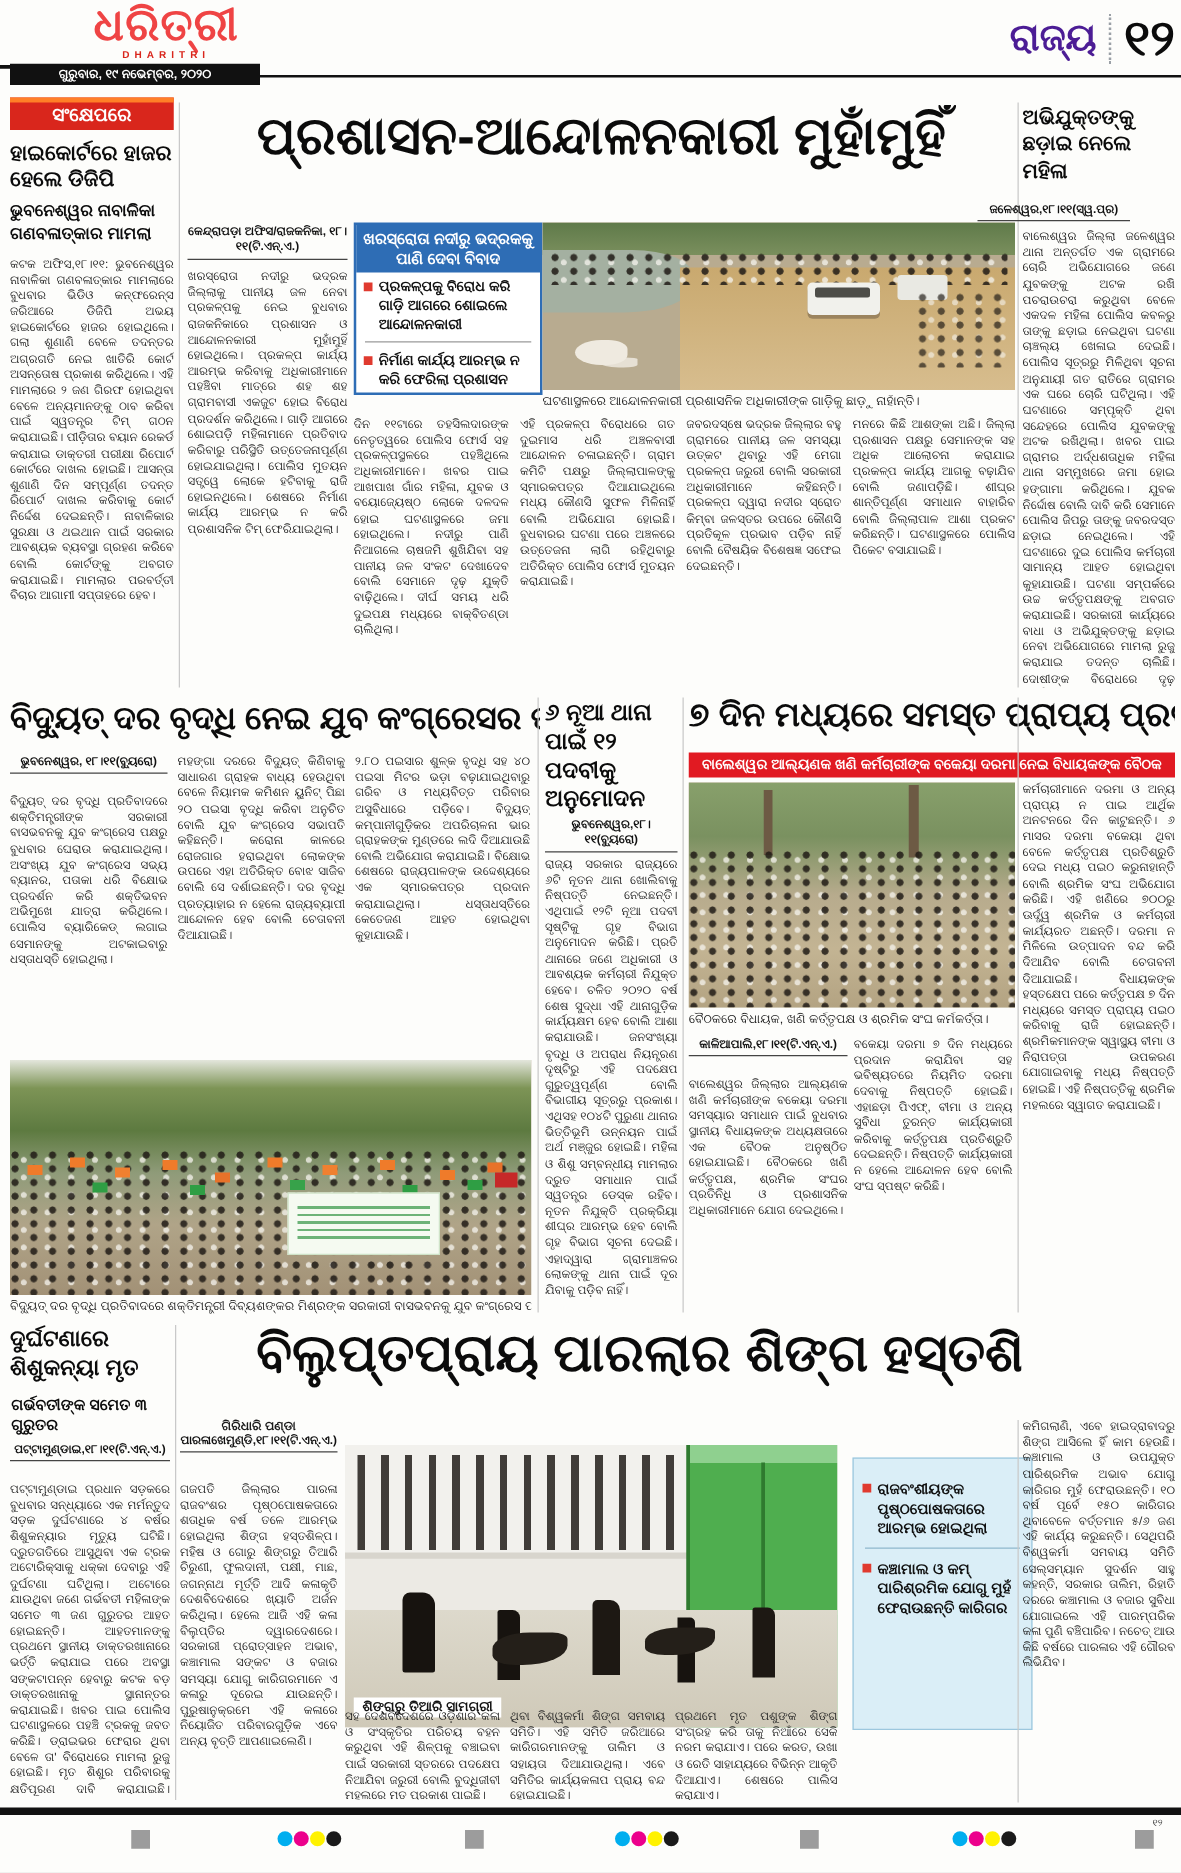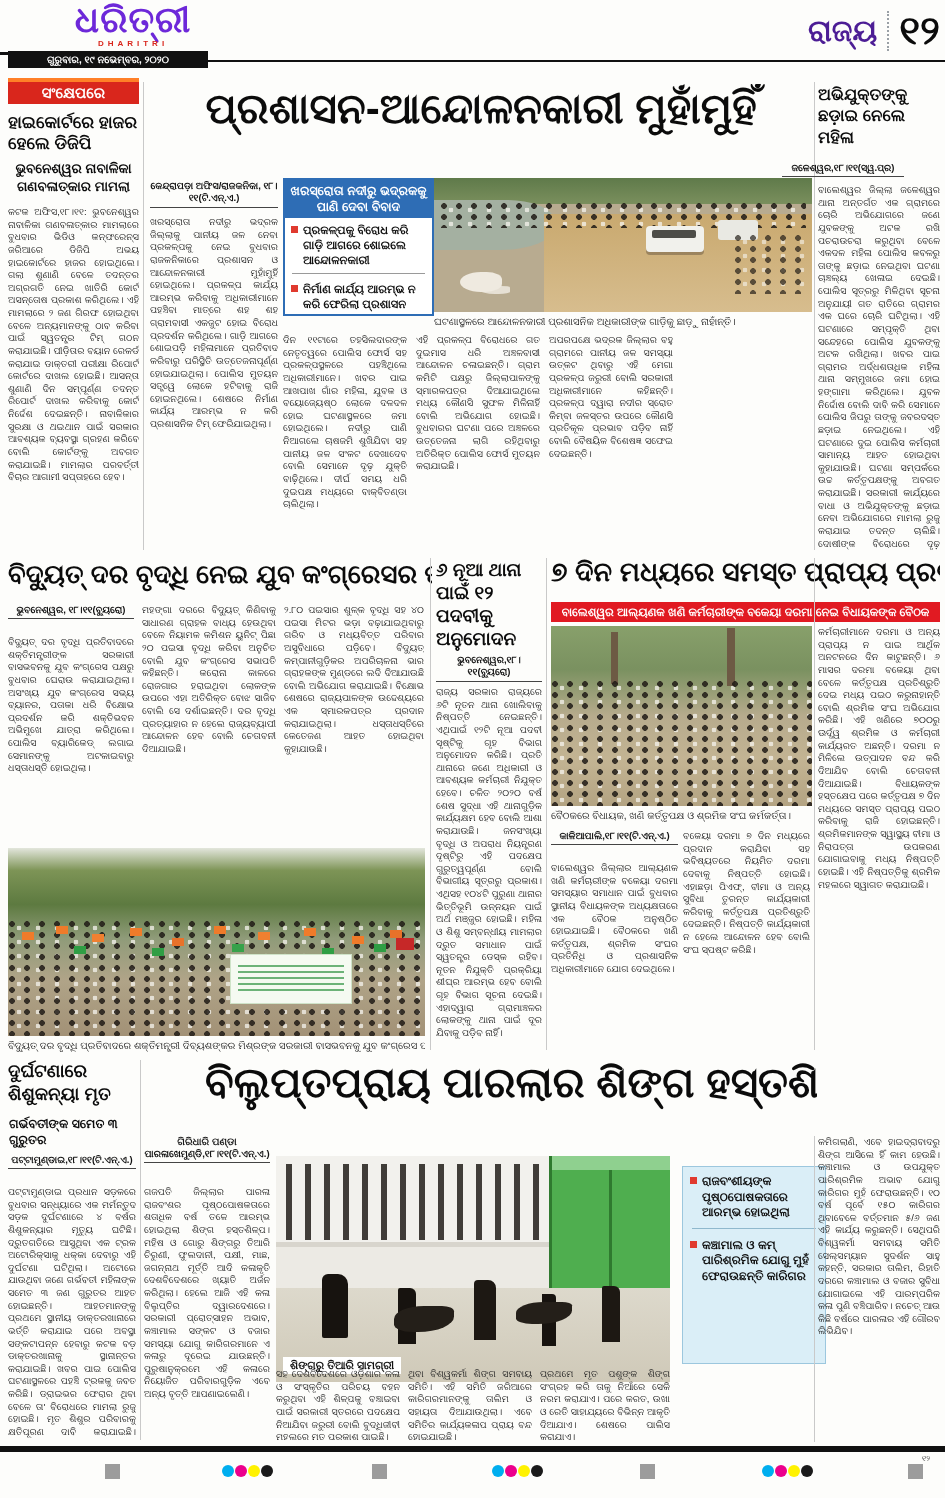--- a/index.html
+++ b/index.html
@@ -9,42 +9,42 @@
   .clip{overflow:hidden;}
   .body-txt{font-size:9.5px;line-height:1.33;text-align:justify;color:#222;word-break:break-word;}
   .headline{font-weight:bold;color:#0b0b0b;}
   .nowrap{white-space:nowrap;}
   .center{text-align:center;}
   .dateline{font-weight:bold;font-size:9.5px;text-align:center;line-height:1.3;color:#111;
             border-bottom:1.5px solid #444;padding-bottom:2px;}
   .caption{font-size:10px;color:#1a1a1a;}
   .vrule{background:#c9c9c9;width:1px;}
   
-  .logo-main{font-weight:bold;font-size:36px;line-height:1;color:#6d28d9;letter-spacing:1px;}
+  .logo-main{font-weight:bold;font-size:36px;line-height:1;color:#ef4444;letter-spacing:1px;}
   .logo-sub{font-weight:bold;font-size:8px;letter-spacing:4px;color:#d9261c;margin-top:1px;}
   .date-bar{background:#111;color:#fff;font-weight:bold;font-size:10px;text-align:center;line-height:17px;}
   .head-rule{background:#111;}
   .section-wrap{display:flex;align-items:center;justify-content:flex-end;gap:10px;}
   .section-label{font-weight:bold;font-size:30px;color:#4c1d95;}
   .dotted-div{height:40px;border-left:2px dotted #9aa0a6;}
   .page-num{font-weight:bold;font-size:40px;color:#0b0b0b;}
   
   .brief-label{background:#d9261c;border-top:4px solid #ff7f27;color:#fff;font-weight:bold;
                font-size:15px;text-align:center;line-height:22px;}
   
   .infobox{border:2.5px solid #2e6db5;background:#fff;}
   .infobox-title{background:#2e6db5;color:#fff;font-weight:bold;font-size:12.5px;text-align:center;
                  padding:3px 4px;line-height:1.28;}
   .ib-item{display:flex;gap:5px;padding:5px 6px 2px 6px;font-size:11.5px;font-weight:bold;line-height:1.3;color:#101010;}
   .ib-sq{flex:none;width:7px;height:7px;background:#e03a2f;margin-top:3px;}
   .ib-div{border-top:1px solid #9a9a9a;margin:3px 7px;}
   
   .red-strip{background:#e11a22;color:#fff;font-weight:bold;font-size:11.5px;text-align:center;line-height:20px;}
   
-  .bluebox{background:#daeef7;border:1px solid #9cc7de;padding:3px 7px;}
+  .bluebox{background:#daeef7;border:1px solid #9cc7de;padding:13px 7px;}
   .bluebox .ib-item{padding:4px 0 2px 0;font-size:12px;}
   .bluebox .ib-div{border-top:1px solid #8fb8cd;margin:5px 2px;}
   
   .photo{position:absolute;overflow:hidden;background:#b8ab90;}
   .crowd{background-image:
       radial-gradient(circle at 4px 4px, rgba(32,27,22,.85) 2.6px, transparent 3.1px),
       radial-gradient(circle at 11px 8px, rgba(246,244,238,.75) 2.1px, transparent 2.6px);
       background-size:15px 11px,19px 14px;}
   .overlay-cap{position:absolute;left:7px;bottom:8px;background:#ffffff;padding:2px 7px;
                font-size:11px;font-weight:bold;color:#111;}
@@ -72,21 +72,21 @@
   <div class="abs head-rule" style="left:208px;top:60px;width:737px;height:2px;"></div>
 
   <div class="abs section-wrap" style="left:690px;top:8px;width:250px;height:46px;">
     <span class="section-label">ରାଜ୍ୟ</span>
     <span class="dotted-div"></span>
     <span class="page-num">୧୨</span>
   </div>
 
   <div class="abs brief-label" style="left:8px;top:78px;width:131px;height:22px;">ସଂକ୍ଷେପରେ</div>
   <div class="abs headline" style="left:8px;top:112px;width:131px;font-size:17px;line-height:1.25;">ହାଇକୋର୍ଟରେ ହାଜର ହେଲେ ଡିଜିପି</div>
-  <div class="abs headline" style="left:8px;top:160px;width:131px;font-size:13.5px;line-height:1.3;text-align:center;">ଭୁବନେଶ୍ୱର ନାବାଳିକା ଗଣବଳାତ୍କାର ମାମଲା</div>
+  <div class="abs headline" style="left:8px;top:160px;width:131px;font-size:13.5px;line-height:1.3;">ଭୁବନେଶ୍ୱର ନାବାଳିକା ଗଣବଳାତ୍କାର ମାମଲା</div>
   <div class="abs body-txt clip" style="left:8px;top:206px;width:131px;height:344px;">କଟକ ଅଫିସ,୧୮।୧୧: ଭୁବନେଶ୍ୱର ନାବାଳିକା ଗଣବଳାତ୍କାର ମାମଲାରେ ବୁଧବାର ଭିଡିଓ କନ୍‌ଫରେନ୍ସ ଜରିଆରେ ଡିଜିପି ଅଭୟ ହାଇକୋର୍ଟରେ ହାଜର ହୋଇଥିଲେ। ଗଲା ଶୁଣାଣି ବେଳେ ତଦନ୍ତର ଅଗ୍ରଗତି ନେଇ ଖାତିରି କୋର୍ଟ ଅସନ୍ତୋଷ ପ୍ରକାଶ କରିଥିଲେ। ଏହି ମାମଲାରେ ୨ ଜଣ ଗିରଫ ହୋଇଥିବା ବେଳେ ଅନ୍ୟମାନଙ୍କୁ ଠାବ କରିବା ପାଇଁ ସ୍ୱତନ୍ତ୍ର ଟିମ୍ ଗଠନ କରାଯାଇଛି। ପୀଡ଼ିତାର ବୟାନ ରେକର୍ଡ କରାଯାଇ ଡାକ୍ତରୀ ପରୀକ୍ଷା ରିପୋର୍ଟ କୋର୍ଟରେ ଦାଖଲ ହୋଇଛି। ଆସନ୍ତା ଶୁଣାଣି ଦିନ ସମ୍ପୂର୍ଣ୍ଣ ତଦନ୍ତ ରିପୋର୍ଟ ଦାଖଲ କରିବାକୁ କୋର୍ଟ ନିର୍ଦ୍ଦେଶ ଦେଇଛନ୍ତି। ନାବାଳିକାର ସୁରକ୍ଷା ଓ ଥଇଥାନ ପାଇଁ ସରକାର ଆବଶ୍ୟକ ବ୍ୟବସ୍ଥା ଗ୍ରହଣ କରିବେ ବୋଲି କୋର୍ଟଙ୍କୁ ଅବଗତ କରାଯାଇଛି। ମାମଲାର ପରବର୍ତ୍ତୀ ବିଚାର ଆଗାମୀ ସପ୍ତାହରେ ହେବ।</div>
 
   <div class="abs vrule" style="left:143px;top:82px;height:468px;"></div>
 
   <div class="abs headline nowrap clip center" style="left:150px;top:84px;width:662px;height:58px;font-size:42px;line-height:1.2;">ପ୍ରଶାସନ-ଆନ୍ଦୋଳନକାରୀ ମୁହାଁମୁହିଁ</div>
 
   <div class="abs dateline" style="left:150px;top:180px;width:128px;">କେନ୍ଦ୍ରାପଡ଼ା ଅଫିସ/ରାଜକନିକା, ୧୮।୧୧(ଟି.ଏନ୍.ଏ.)</div>
   <div class="abs body-txt clip" style="left:150px;top:216px;width:128px;height:336px;">ଖରସ୍ରୋତା ନଦୀରୁ ଭଦ୍ରକ ଜିଲ୍ଲାକୁ ପାନୀୟ ଜଳ ନେବା ପ୍ରକଳ୍ପକୁ ନେଇ ବୁଧବାର ରାଜକନିକାରେ ପ୍ରଶାସନ ଓ ଆନ୍ଦୋଳନକାରୀ ମୁହାଁମୁହିଁ ହୋଇଥିଲେ। ପ୍ରକଳ୍ପ କାର୍ଯ୍ୟ ଆରମ୍ଭ କରିବାକୁ ଅଧିକାରୀମାନେ ପହଞ୍ଚିବା ମାତ୍ରେ ଶହ ଶହ ଗ୍ରାମବାସୀ ଏକଜୁଟ ହୋଇ ବିରୋଧ ପ୍ରଦର୍ଶନ କରିଥିଲେ। ଗାଡ଼ି ଆଗରେ ଶୋଇପଡ଼ି ମହିଳାମାନେ ପ୍ରତିବାଦ କରିବାରୁ ପରିସ୍ଥିତି ଉତ୍ତେଜନାପୂର୍ଣ୍ଣ ହୋଇଯାଇଥିଲା। ପୋଲିସ ମୁତୟନ ସତ୍ତ୍ୱେ ଲୋକେ ହଟିବାକୁ ରାଜି ହୋଇନଥିଲେ। ଶେଷରେ ନିର୍ମାଣ କାର୍ଯ୍ୟ ଆରମ୍ଭ ନ କରି ପ୍ରଶାସନିକ ଟିମ୍ ଫେରିଯାଇଥିଲା।</div>
 
   <div class="abs infobox" style="left:283px;top:178px;width:147px;height:134px;">
@@ -110,21 +110,22 @@
     <div class="abs" style="left:212px;top:48px;width:58px;height:26px;background:#f1f1ec;border-radius:4px;box-shadow:0 3px 0 rgba(60,50,40,.35);"></div>
     <div class="abs" style="left:218px;top:52px;width:44px;height:8px;background:#4d4d48;border-radius:2px;"></div>
     <div class="abs" style="left:284px;top:42px;width:40px;height:20px;background:#e9e9e3;border-radius:3px;"></div>
     <div class="abs" style="left:26px;top:94px;width:42px;height:20px;background:#efeae0;border-radius:55% 40% 45% 55%;box-shadow:14px 8px 0 -6px #e6e0d4;"></div>
     <div class="abs crowd" style="left:300px;top:56px;width:72px;height:60px;opacity:.8;"></div>
   </div>
   <div class="abs caption nowrap clip" style="left:434px;top:316px;width:378px;height:14px;">ଘଟଣାସ୍ଥଳରେ ଆନ୍ଦୋଳନକାରୀ ପ୍ରଶାସନିକ ଅଧିକାରୀଙ୍କ ଗାଡ଼ିକୁ ଛାଡ଼ୁ ନାହାଁନ୍ତି।</div>
 
   <div class="abs body-txt clip" style="left:283px;top:334px;width:124px;height:218px;">ଦିନ ୧୧ଟାରେ ତହସିଲଦାରଙ୍କ ନେତୃତ୍ୱରେ ପୋଲିସ ଫୋର୍ସ ସହ ପ୍ରକଳ୍ପସ୍ଥଳରେ ପହଞ୍ଚିଥିଲେ ଅଧିକାରୀମାନେ। ଖବର ପାଇ ଆଖପାଖ ଗାଁର ମହିଳା, ଯୁବକ ଓ ବୟୋଜ୍ୟେଷ୍ଠ ଲୋକେ ଦଳଦଳ ହୋଇ ଘଟଣାସ୍ଥଳରେ ଜମା ହୋଇଥିଲେ। ନଦୀରୁ ପାଣି ନିଆଗଲେ ଚାଷଜମି ଶୁଖିଯିବା ସହ ପାନୀୟ ଜଳ ସଂକଟ ଦେଖାଦେବ ବୋଲି ସେମାନେ ଦୃଢ଼ ଯୁକ୍ତି ବାଢ଼ିଥିଲେ। ଦୀର୍ଘ ସମୟ ଧରି ଦୁଇପକ୍ଷ ମଧ୍ୟରେ ବାକ୍‌ବିତଣ୍ଡା ଚାଲିଥିଲା।</div>
   <div class="abs body-txt clip" style="left:416px;top:334px;width:124px;height:218px;">ଏହି ପ୍ରକଳ୍ପ ବିରୋଧରେ ଗତ ଦୁଇମାସ ଧରି ଅଞ୍ଚଳବାସୀ ଆନ୍ଦୋଳନ ଚଳାଇଛନ୍ତି। ଗ୍ରାମ କମିଟି ପକ୍ଷରୁ ଜିଲ୍ଲାପାଳଙ୍କୁ ସ୍ମାରକପତ୍ର ଦିଆଯାଇଥିଲେ ମଧ୍ୟ କୌଣସି ସୁଫଳ ମିଳିନାହିଁ ବୋଲି ଅଭିଯୋଗ ହୋଇଛି। ବୁଧବାରର ଘଟଣା ପରେ ଅଞ୍ଚଳରେ ଉତ୍ତେଜନା ଲାଗି ରହିଥିବାରୁ ଅତିରିକ୍ତ ପୋଲିସ ଫୋର୍ସ ମୁତୟନ କରାଯାଇଛି।</div>
-  <div class="abs body-txt clip" style="left:549px;top:334px;width:124px;height:218px;">ଅପରପକ୍ଷେ ଭଦ୍ରକ ଜିଲ୍ଲାର ବହୁ ଗ୍ରାମରେ ପାନୀୟ ଜଳ ସମସ୍ୟା ଉତ୍କଟ ଥିବାରୁ ଏହି ମେଗା ପ୍ରକଳ୍ପ ଜରୁରୀ ବୋଲି ସରକାରୀ ଅଧିକାରୀମାନେ କହିଛନ୍ତି। ପ୍ରକଳ୍ପ ଦ୍ୱାରା ନଦୀର ସ୍ରୋତ କିମ୍ବା ଜଳସ୍ତର ଉପରେ କୌଣସି ପ୍ରତିକୂଳ ପ୍ରଭାବ ପଡ଼ିବ ନାହିଁ ବୋଲି ବୈଷୟିକ ବିଶେଷଜ୍ଞ ସଫେଇ ଦେଇଛନ୍ତି।</div>
+  <div class="abs body-txt clip" style="left:549px;top:334px;width:124px;height:218px;">ଜବରଦସ୍ଷେ ଭଦ୍ରକ ଜିଲ୍ଲାର ବହୁ ଗ୍ରାମରେ ପାନୀୟ ଜଳ ସମସ୍ୟା ଉତ୍କଟ ଥିବାରୁ ଏହି ମେଗା ପ୍ରକଳ୍ପ ଜରୁରୀ ବୋଲି ସରକାରୀ ଅଧିକାରୀମାନେ କହିଛନ୍ତି। ପ୍ରକଳ୍ପ ଦ୍ୱାରା ନଦୀର ସ୍ରୋତ କିମ୍ବା ଜଳସ୍ତର ଉପରେ କୌଣସି ପ୍ରତିକୂଳ ପ୍ରଭାବ ପଡ଼ିବ ନାହିଁ ବୋଲି ବୈଷୟିକ ବିଶେଷଜ୍ଞ ସଫେଇ ଦେଇଛନ୍ତି।</div>
+  <div class="abs body-txt clip" style="left:682px;top:334px;width:130px;height:218px;">ମନରେ କିଛି ଆଶଙ୍କା ଅଛି। ଜିଲ୍ଲା ପ୍ରଶାସନ ପକ୍ଷରୁ ସେମାନଙ୍କ ସହ ଅଧିକ ଆଲୋଚନା କରାଯାଇ ପ୍ରକଳ୍ପ କାର୍ଯ୍ୟ ଆଗକୁ ବଢ଼ାଯିବ ବୋଲି ଜଣାପଡ଼ିଛି। ଶୀଘ୍ର ଶାନ୍ତିପୂର୍ଣ୍ଣ ସମାଧାନ ବାହାରିବ ବୋଲି ଜିଲ୍ଲାପାଳ ଆଶା ପ୍ରକଟ କରିଛନ୍ତି। ଘଟଣାସ୍ଥଳରେ ପୋଲିସ ପିକେଟ ବସାଯାଇଛି।</div>
 
   <div class="abs vrule" style="left:814px;top:82px;height:468px;"></div>
   <div class="abs headline" style="left:818px;top:84px;width:122px;font-size:16.5px;line-height:1.3;">ଅଭିଯୁକ୍ତଙ୍କୁ ଛଡ଼ାଇ ନେଲେ ମହିଳା</div>
   <div class="abs dateline" style="left:782px;top:162px;width:122px;">ଜଳେଶ୍ୱର,୧୮।୧୧(ସ୍ୱ.ପ୍ର)</div>
   <div class="abs body-txt clip" style="left:818px;top:184px;width:122px;height:366px;">ବାଲେଶ୍ୱର ଜିଲ୍ଲା ଜଳେଶ୍ୱର ଥାନା ଅନ୍ତର୍ଗତ ଏକ ଗ୍ରାମରେ ଚୋରି ଅଭିଯୋଗରେ ଜଣେ ଯୁବକଙ୍କୁ ଅଟକ ରଖି ପଚରାଉଚରା କରୁଥିବା ବେଳେ ଏକଦଳ ମହିଳା ପୋଲିସ କବଳରୁ ତାଙ୍କୁ ଛଡ଼ାଇ ନେଇଥିବା ଘଟଣା ଚାଞ୍ଚଲ୍ୟ ଖେଳାଇ ଦେଇଛି। ପୋଲିସ ସୂତ୍ରରୁ ମିଳିଥିବା ସୂଚନା ଅନୁଯାୟୀ ଗତ ରାତିରେ ଗ୍ରାମର ଏକ ଘରେ ଚୋରି ଘଟିଥିଲା। ଏହି ଘଟଣାରେ ସମ୍ପୃକ୍ତି ଥିବା ସନ୍ଦେହରେ ପୋଲିସ ଯୁବକଙ୍କୁ ଅଟକ ରଖିଥିଲା। ଖବର ପାଇ ଗ୍ରାମର ଅର୍ଦ୍ଧଶତାଧିକ ମହିଳା ଥାନା ସମ୍ମୁଖରେ ଜମା ହୋଇ ହଙ୍ଗାମା କରିଥିଲେ। ଯୁବକ ନିର୍ଦ୍ଦୋଷ ବୋଲି ଦାବି କରି ସେମାନେ ପୋଲିସ ଜିପରୁ ତାଙ୍କୁ ଜବରଦସ୍ତ ଛଡ଼ାଇ ନେଇଥିଲେ। ଏହି ଘଟଣାରେ ଦୁଇ ପୋଲିସ କର୍ମଚାରୀ ସାମାନ୍ୟ ଆହତ ହୋଇଥିବା କୁହାଯାଉଛି। ଘଟଣା ସମ୍ପର୍କରେ ଉଚ୍ଚ କର୍ତ୍ତୃପକ୍ଷଙ୍କୁ ଅବଗତ କରାଯାଇଛି। ସରକାରୀ କାର୍ଯ୍ୟରେ ବାଧା ଓ ଅଭିଯୁକ୍ତଙ୍କୁ ଛଡ଼ାଇ ନେବା ଅଭିଯୋଗରେ ମାମଲା ରୁଜୁ କରାଯାଇ ତଦନ୍ତ ଚାଲିଛି। ଦୋଷୀଙ୍କ ବିରୋଧରେ ଦୃଢ଼ କାର୍ଯ୍ୟାନୁଷ୍ଠାନ ହେବ ବୋଲି ଥାନା ଅଧିକାରୀ କହିଛନ୍ତି। ଏ ନେଇ ଅଞ୍ଚଳରେ ଉତ୍ତେଜନା ଲାଗି ରହିଥିବାରୁ ଅତିରିକ୍ତ ଫୋର୍ସ ମୁତୟନ କରାଯାଇଛି।</div>
 
   <div class="abs headline nowrap clip" style="left:8px;top:558px;width:424px;height:40px;font-size:26px;line-height:1.25;">ବିଦ୍ୟୁତ୍ ଦର ବୃଦ୍ଧି ନେଇ ଯୁବ କଂଗ୍ରେସର ପ୍ରତିବାଦ</div>
   <div class="abs dateline" style="left:8px;top:604px;width:126px;">ଭୁବନେଶ୍ୱର, ୧୮।୧୧(ବ୍ୟୁରୋ)</div>
   <div class="abs body-txt clip" style="left:8px;top:636px;width:126px;height:208px;">ବିଦ୍ୟୁତ୍ ଦର ବୃଦ୍ଧି ପ୍ରତିବାଦରେ ଶକ୍ତିମନ୍ତ୍ରୀଙ୍କ ସରକାରୀ ବାସଭବନକୁ ଯୁବ କଂଗ୍ରେସ ପକ୍ଷରୁ ବୁଧବାର ଘେରାଉ କରାଯାଇଥିଲା। ଅସଂଖ୍ୟ ଯୁବ କଂଗ୍ରେସ ସଭ୍ୟ ବ୍ୟାନର, ପତାକା ଧରି ବିକ୍ଷୋଭ ପ୍ରଦର୍ଶନ କରି ଶକ୍ତିଭବନ ଅଭିମୁଖେ ଯାତ୍ରା କରିଥିଲେ। ପୋଲିସ ବ୍ୟାରିକେଡ୍ ଲଗାଇ ସେମାନଙ୍କୁ ଅଟକାଇବାରୁ ଧସ୍ତାଧସ୍ତି ହୋଇଥିଲା।</div>
   <div class="abs body-txt clip" style="left:142px;top:604px;width:134px;height:240px;">ମହଙ୍ଗା ଦରରେ ବିଦ୍ୟୁତ୍ କିଣିବାକୁ ସାଧାରଣ ଗ୍ରାହକ ବାଧ୍ୟ ହେଉଥିବା ବେଳେ ନିୟାମକ କମିଶନ ୟୁନିଟ୍ ପିଛା ୨୦ ପଇସା ବୃଦ୍ଧି କରିବା ଅନୁଚିତ ବୋଲି ଯୁବ କଂଗ୍ରେସ ସଭାପତି କହିଛନ୍ତି। କରୋନା କାଳରେ ରୋଜଗାର ହରାଇଥିବା ଲୋକଙ୍କ ଉପରେ ଏହା ଅତିରିକ୍ତ ବୋଝ ସାଜିବ ବୋଲି ସେ ଦର୍ଶାଇଛନ୍ତି। ଦର ବୃଦ୍ଧି ପ୍ରତ୍ୟାହାର ନ ହେଲେ ରାଜ୍ୟବ୍ୟାପୀ ଆନ୍ଦୋଳନ ହେବ ବୋଲି ଚେତାବନୀ ଦିଆଯାଇଛି।</div>

